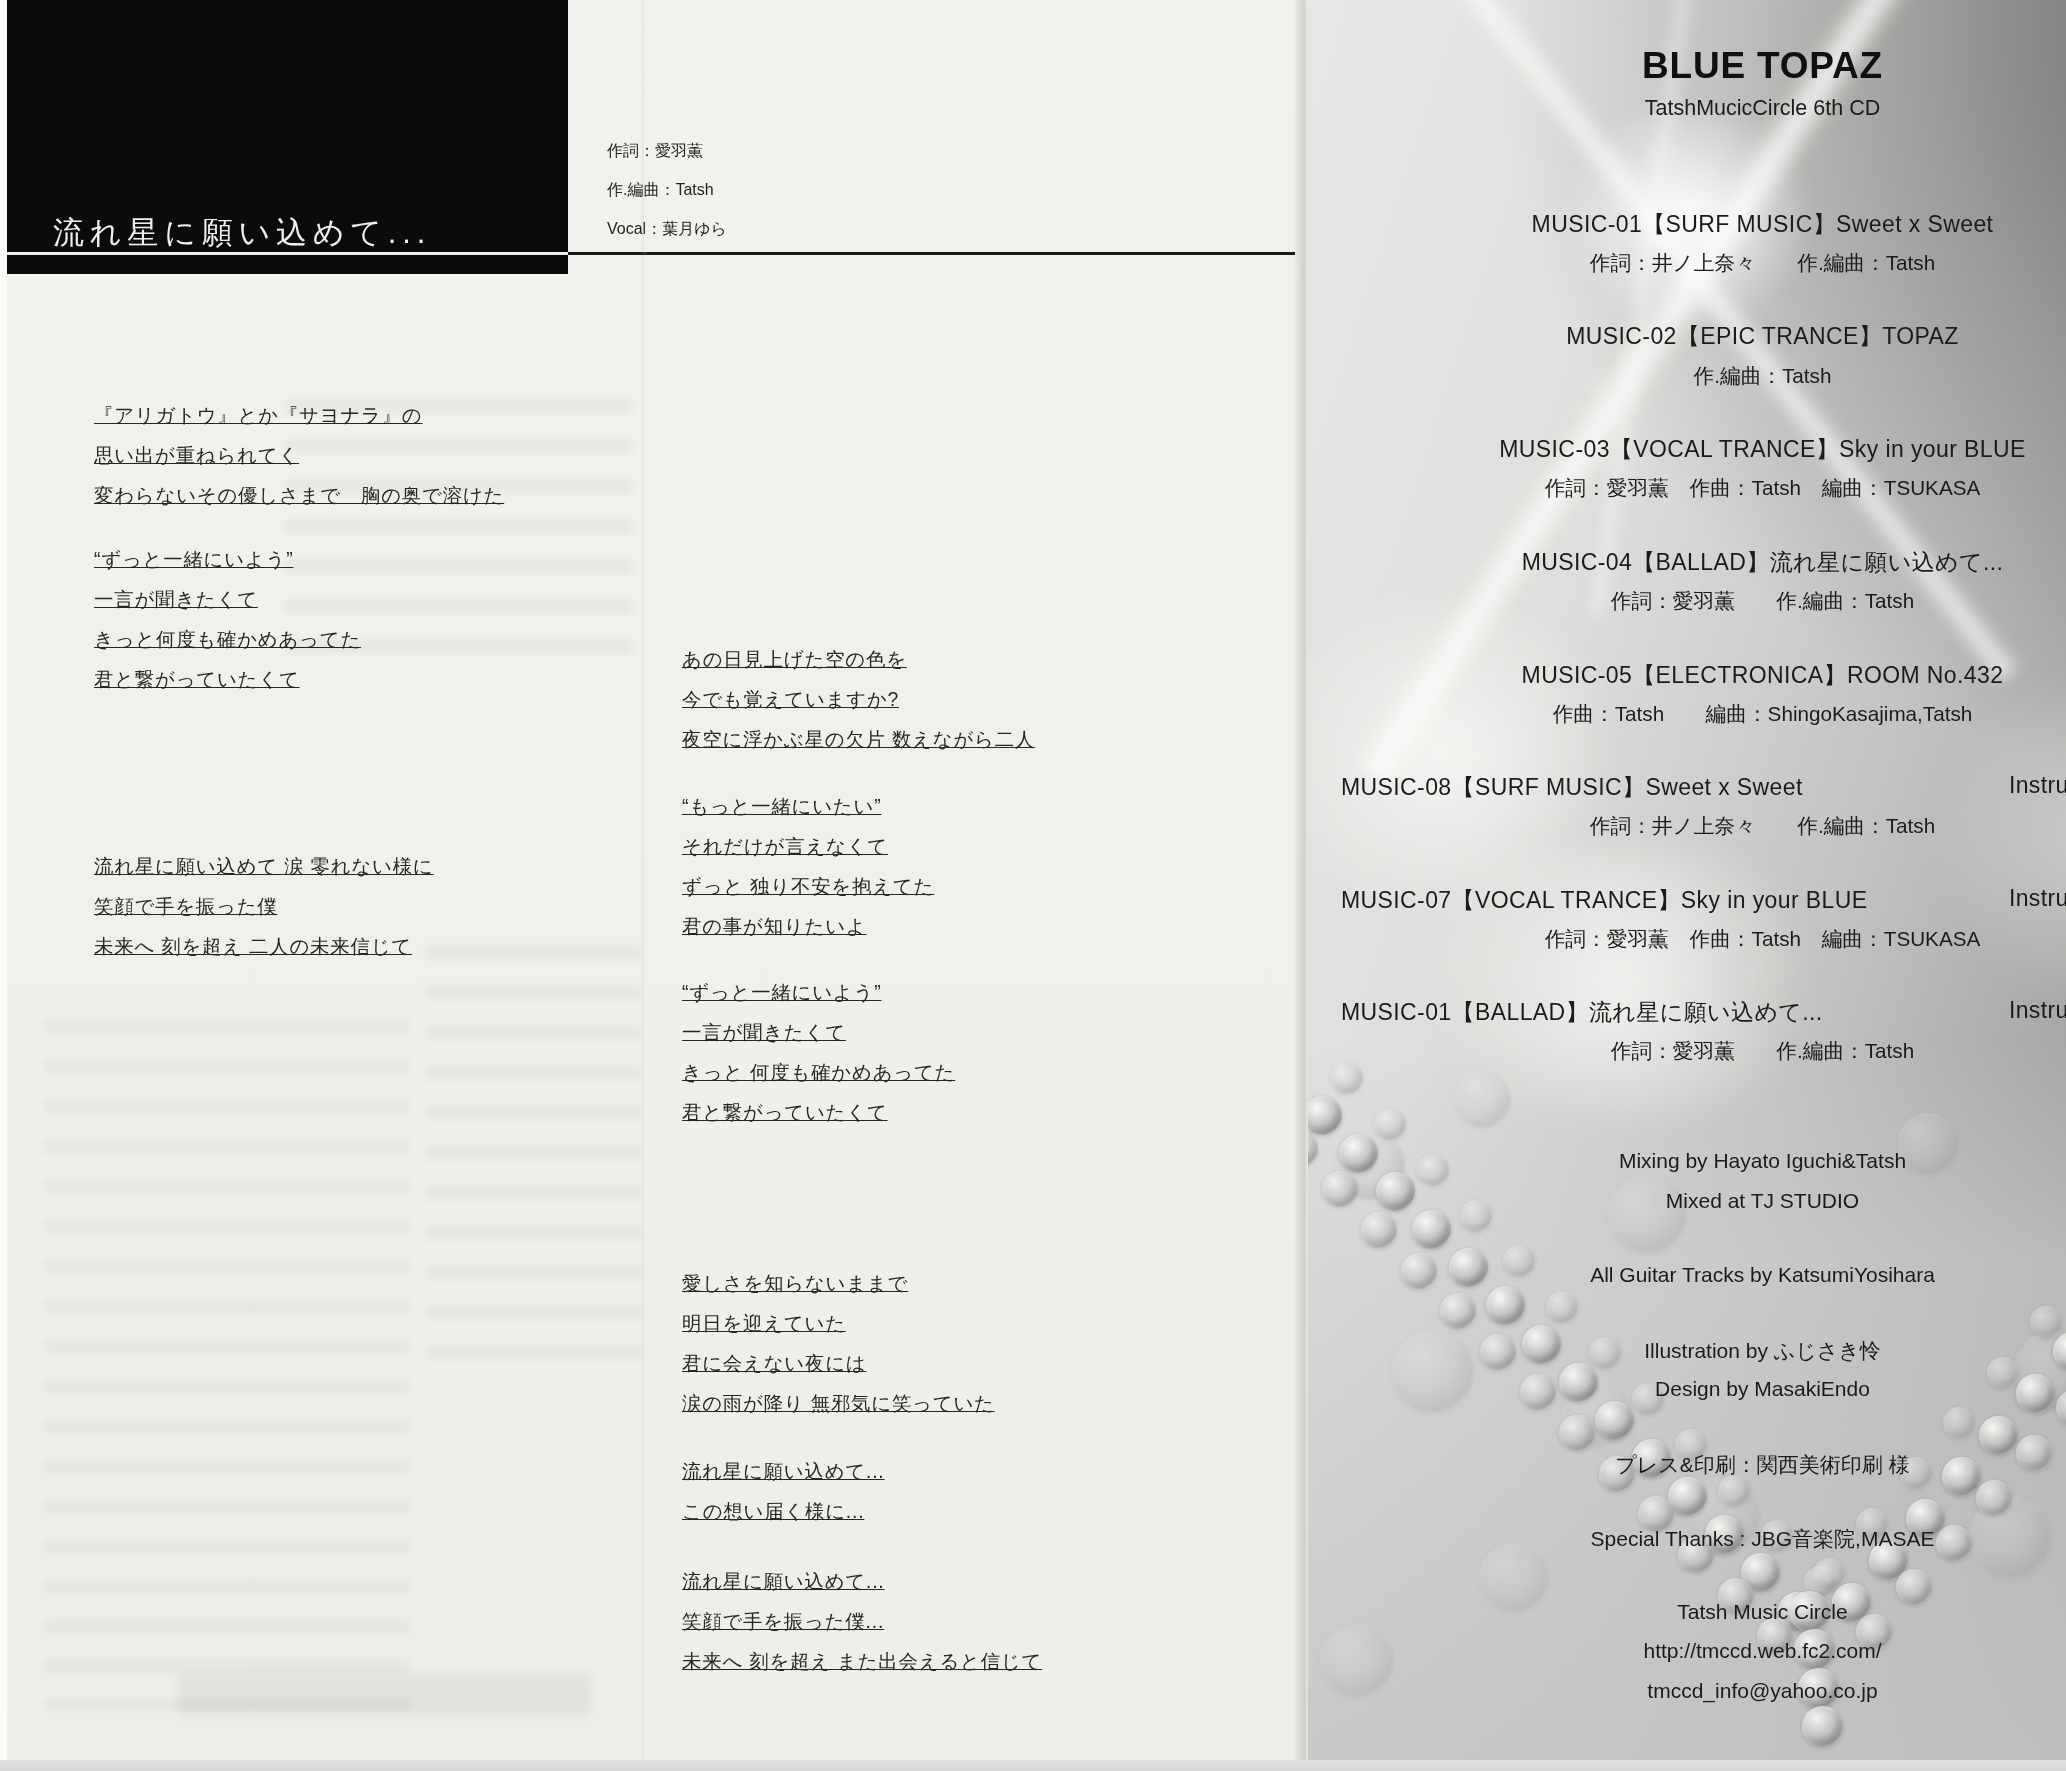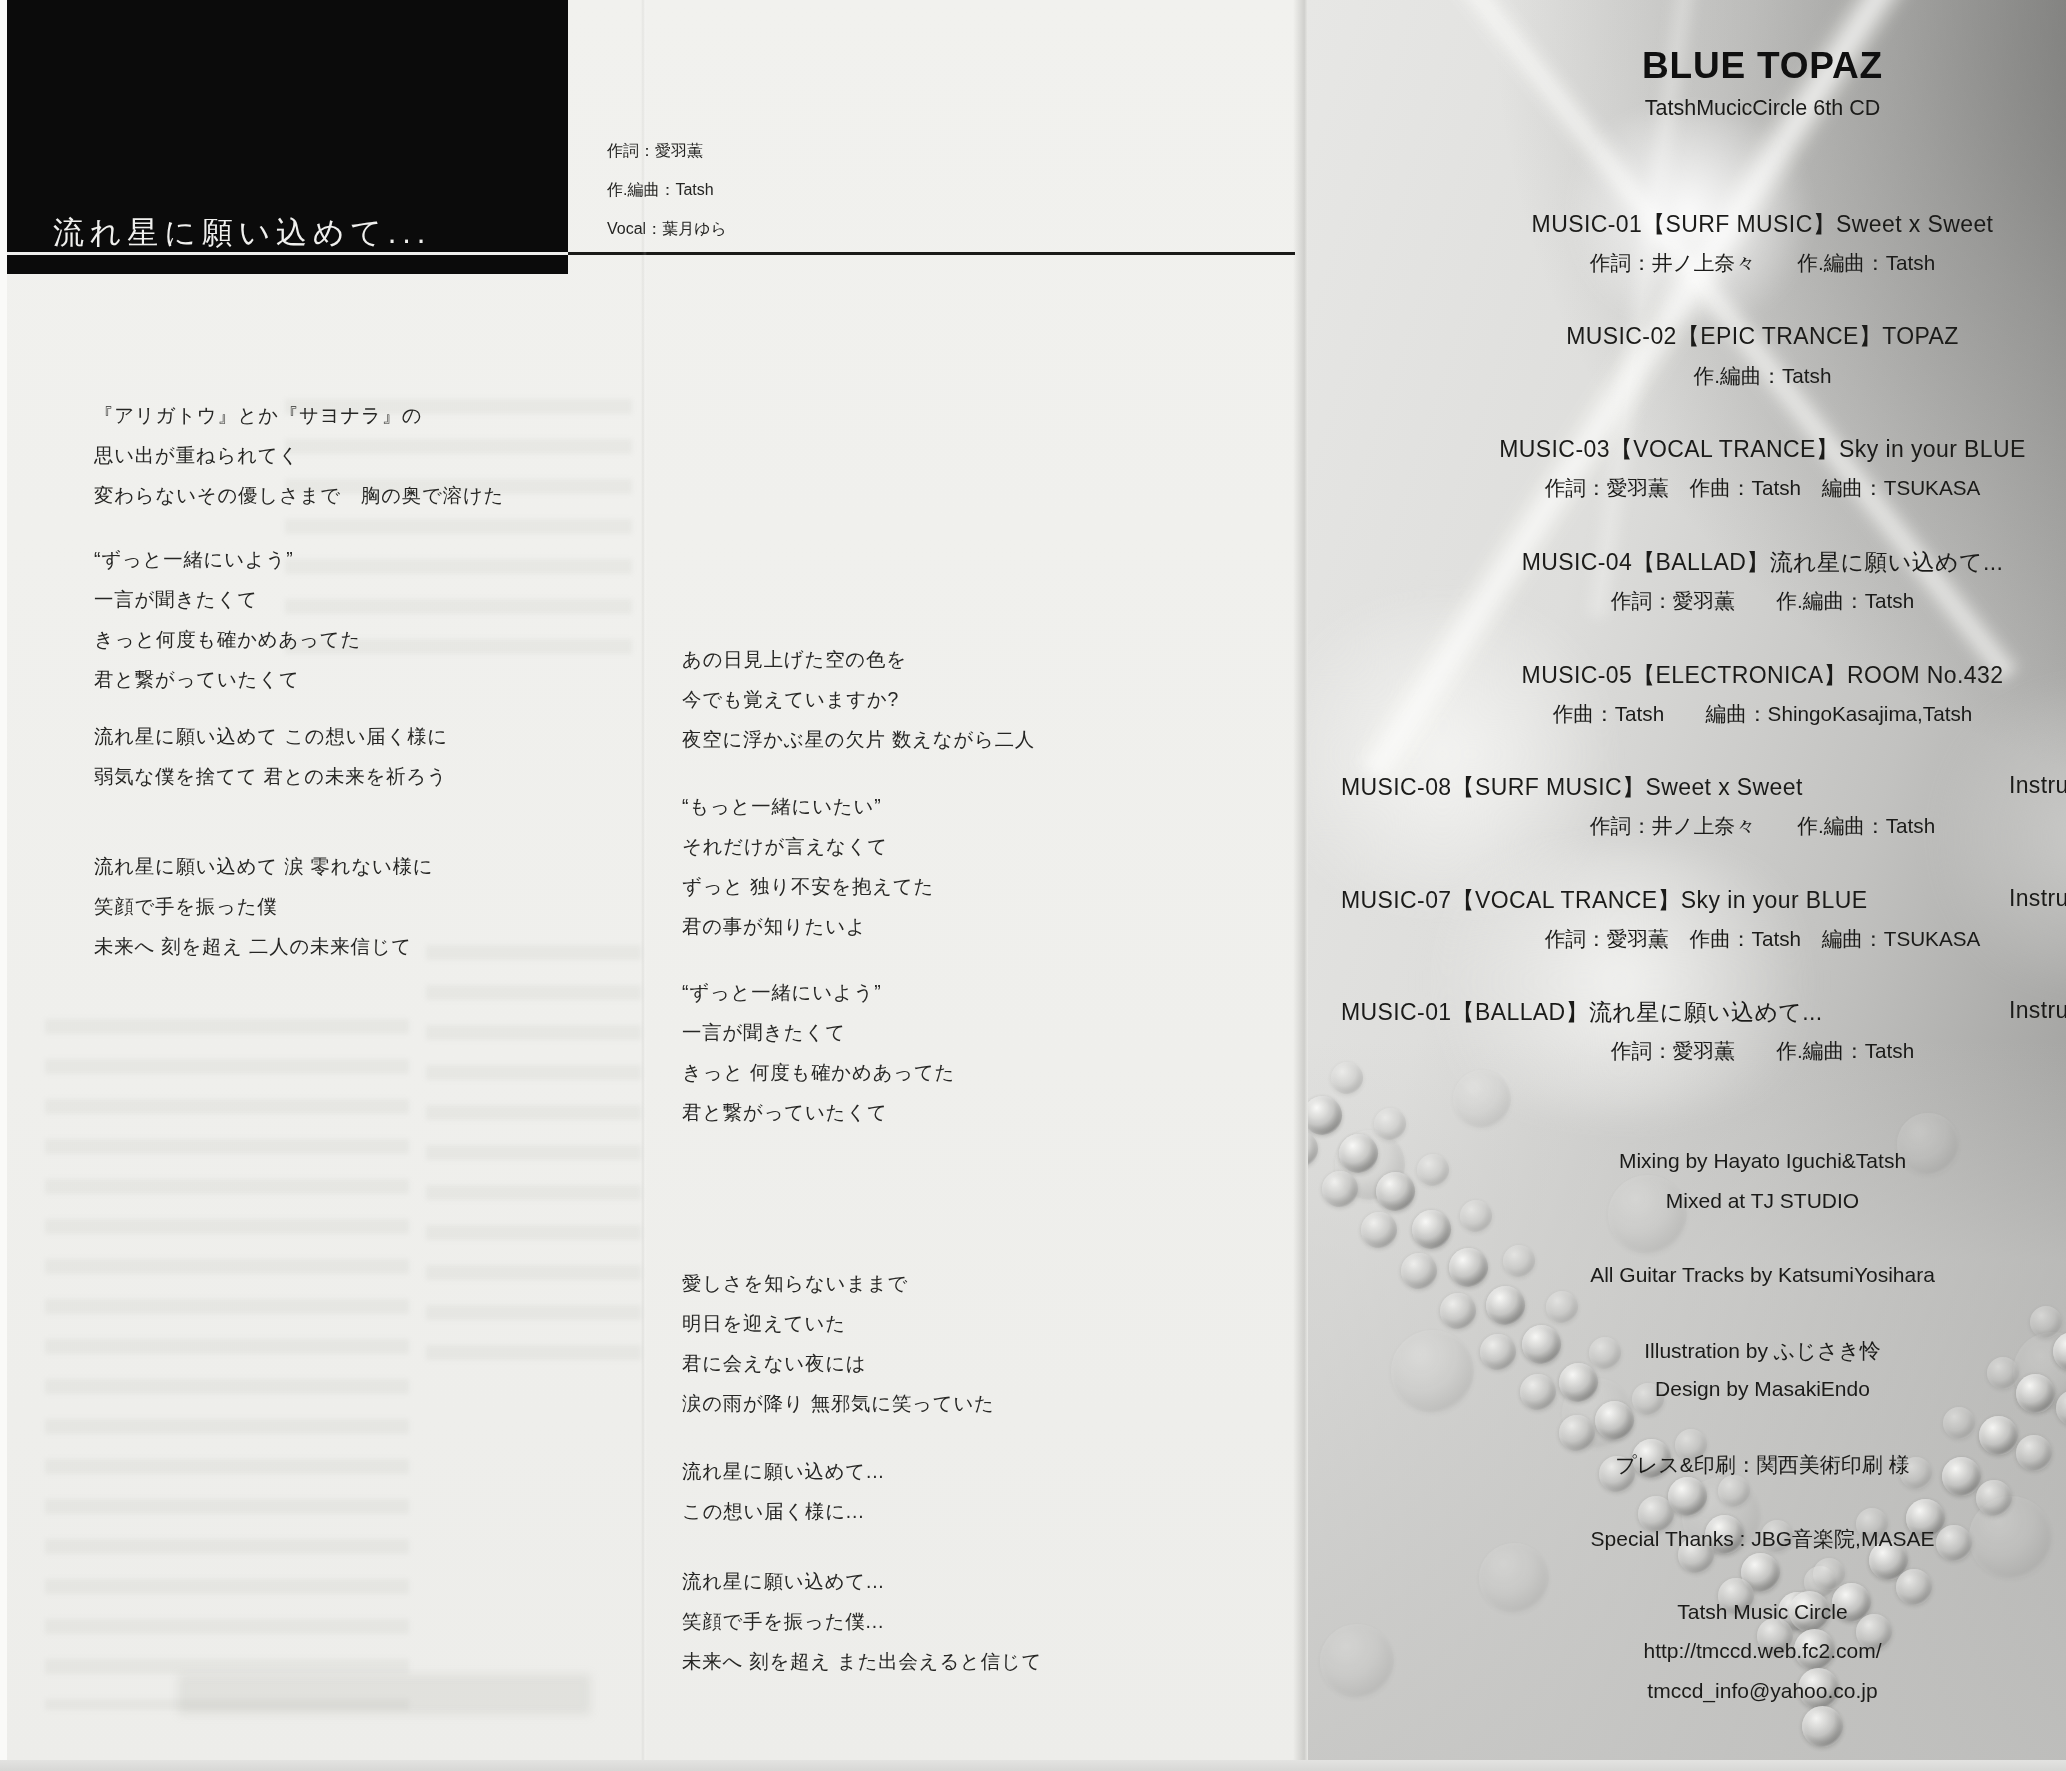--- a/index.html
+++ b/index.html
@@ -8,21 +8,21 @@
     background:#f0f0ed;
     font-family:"Liberation Sans","DejaVu Sans",sans-serif;
   }
   
   .left-page{position:absolute;left:0;top:0;width:1308px;height:1771px;background:linear-gradient(180deg,#f1f1ee 0%,#efefec 60%,#ededEA 100%);}
   .title-block{position:absolute;left:0;top:0;width:568px;height:274px;background:#0b0b0b;}
   .banner-title{position:absolute;left:53px;top:212px;font-size:31px;letter-spacing:5.8px;color:#f0f0ee;white-space:nowrap;}
   .banner-rule-white{position:absolute;left:0;top:252px;width:568px;height:2.9px;background:#eeeeec;}
   .banner-rule-dark{position:absolute;left:568px;top:252px;width:727px;height:2.9px;background:#1a1a18;}
   .song-credits{position:absolute;left:607px;top:131px;font-size:16px;line-height:39px;color:#242422;white-space:pre-line;}
-  .lyrics{position:absolute;font-size:19.4px;line-height:40px;letter-spacing:0.8px;color:#262624;white-space:pre-line;width:612px;}
+  .lyrics{position:absolute;font-size:19.4px;line-height:40px;letter-spacing:0.8px;color:#262624;white-space:pre-line;width:612px;text-decoration:underline;}
   .fold-line{position:absolute;left:641px;top:0;width:5.8px;height:1771px;background:linear-gradient(to right,rgba(120,120,116,0),rgba(120,120,116,.10),rgba(255,255,255,.14),rgba(120,120,116,0));}
   
   .ghost{position:absolute;filter:blur(2.5px);opacity:.6;
     background:repeating-linear-gradient(180deg,rgba(168,170,162,0) 0 10.7px,rgba(168,170,162,.20) 10.7px 26px,rgba(168,170,162,0) 26px 40px);}
   .ghost.big{filter:blur(5px);background:repeating-linear-gradient(180deg,rgba(160,162,154,0) 0 25px,rgba(160,162,154,.28) 25px 66px,rgba(160,162,154,0) 66px 107px);}
   
   .page-seam{position:absolute;left:1293px;top:0;width:25px;height:1771px;
     background:linear-gradient(to right,rgba(90,90,86,0),rgba(90,90,86,.22) 45%,rgba(250,250,248,.30) 65%,rgba(90,90,86,0));}
   
   .right-page{position:absolute;left:1308px;top:0;width:1026px;height:1771px;overflow:hidden;background:#c9c9c7;}
@@ -69,22 +69,20 @@
   <div class="ghost" style="left:426px;top:934px;width:215px;height:446px;"></div>
   <div class="ghost big" style="left:178px;top:1649px;width:413px;height:99px;"></div>
 
   <div class="lyrics" style="left:94px;top:395px;">『アリガトウ』とか『サヨナラ』の
 思い出が重ねられてく
 変わらないその優しさまで　胸の奥で溶けた</div>
   <div class="lyrics" style="left:94px;top:539px;">“ずっと一緒にいよう”
 一言が聞きたくて
 きっと何度も確かめあってた
 君と繋がっていたくて</div>
-  <div class="lyrics" style="left:94px;top:716px;">流れ星に願い込めて この想い届く様に
-弱気な僕を捨てて 君との未来を祈ろう</div>
   <div class="lyrics" style="left:682px;top:639px;">あの日見上げた空の色を
 今でも覚えていますか?
 夜空に浮かぶ星の欠片 数えながら二人</div>
 
   <div class="lyrics" style="left:94px;top:846px;">流れ星に願い込めて 涙 零れない様に
 笑顔で手を振った僕
 未来へ 刻を超え 二人の未来信じて</div>
   <div class="lyrics" style="left:682px;top:786px;">“もっと一緒にいたい”
 それだけが言えなくて
 ずっと 独り不安を抱えてた

